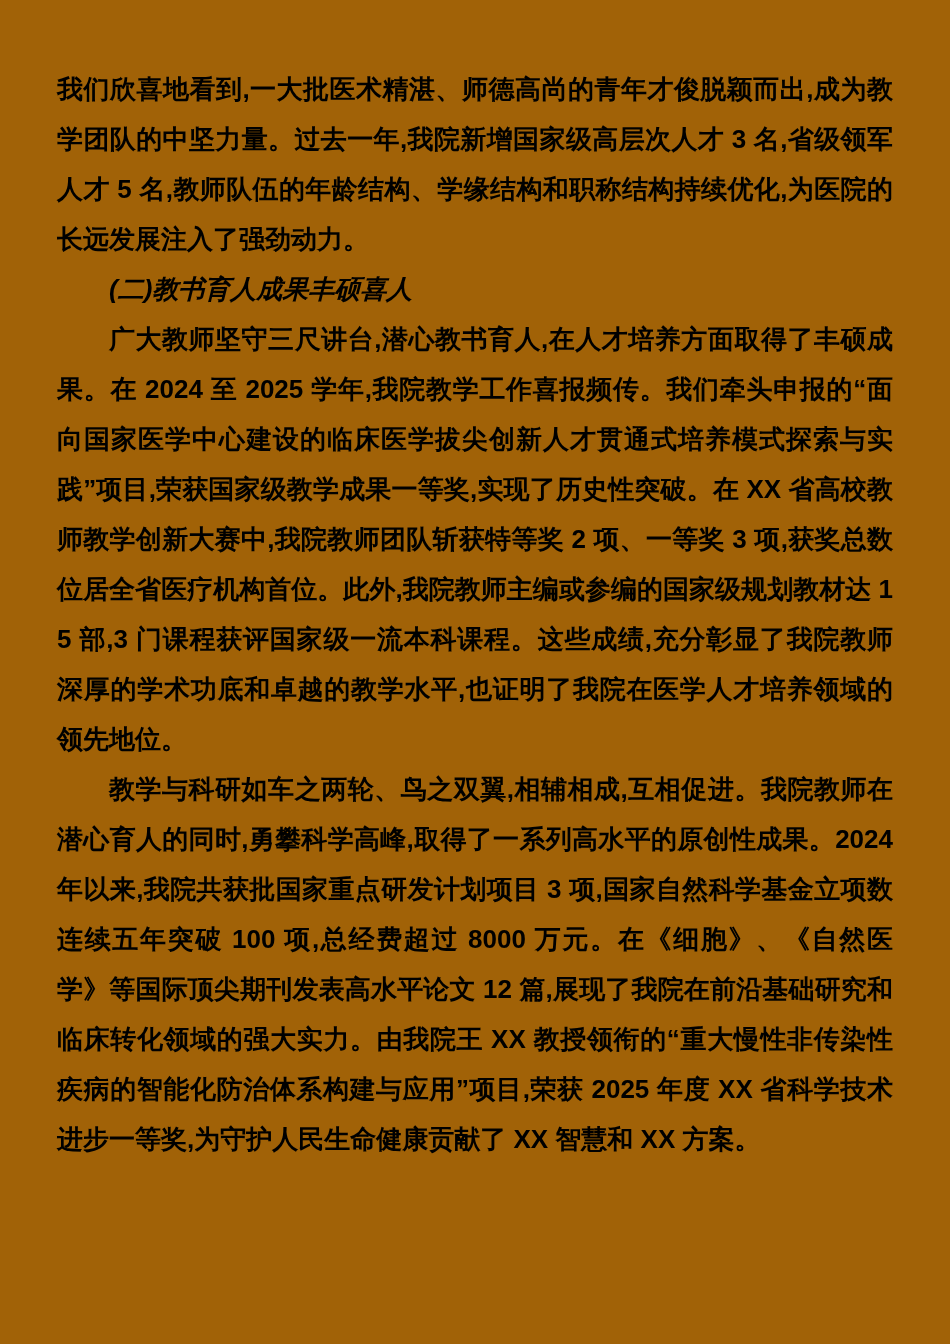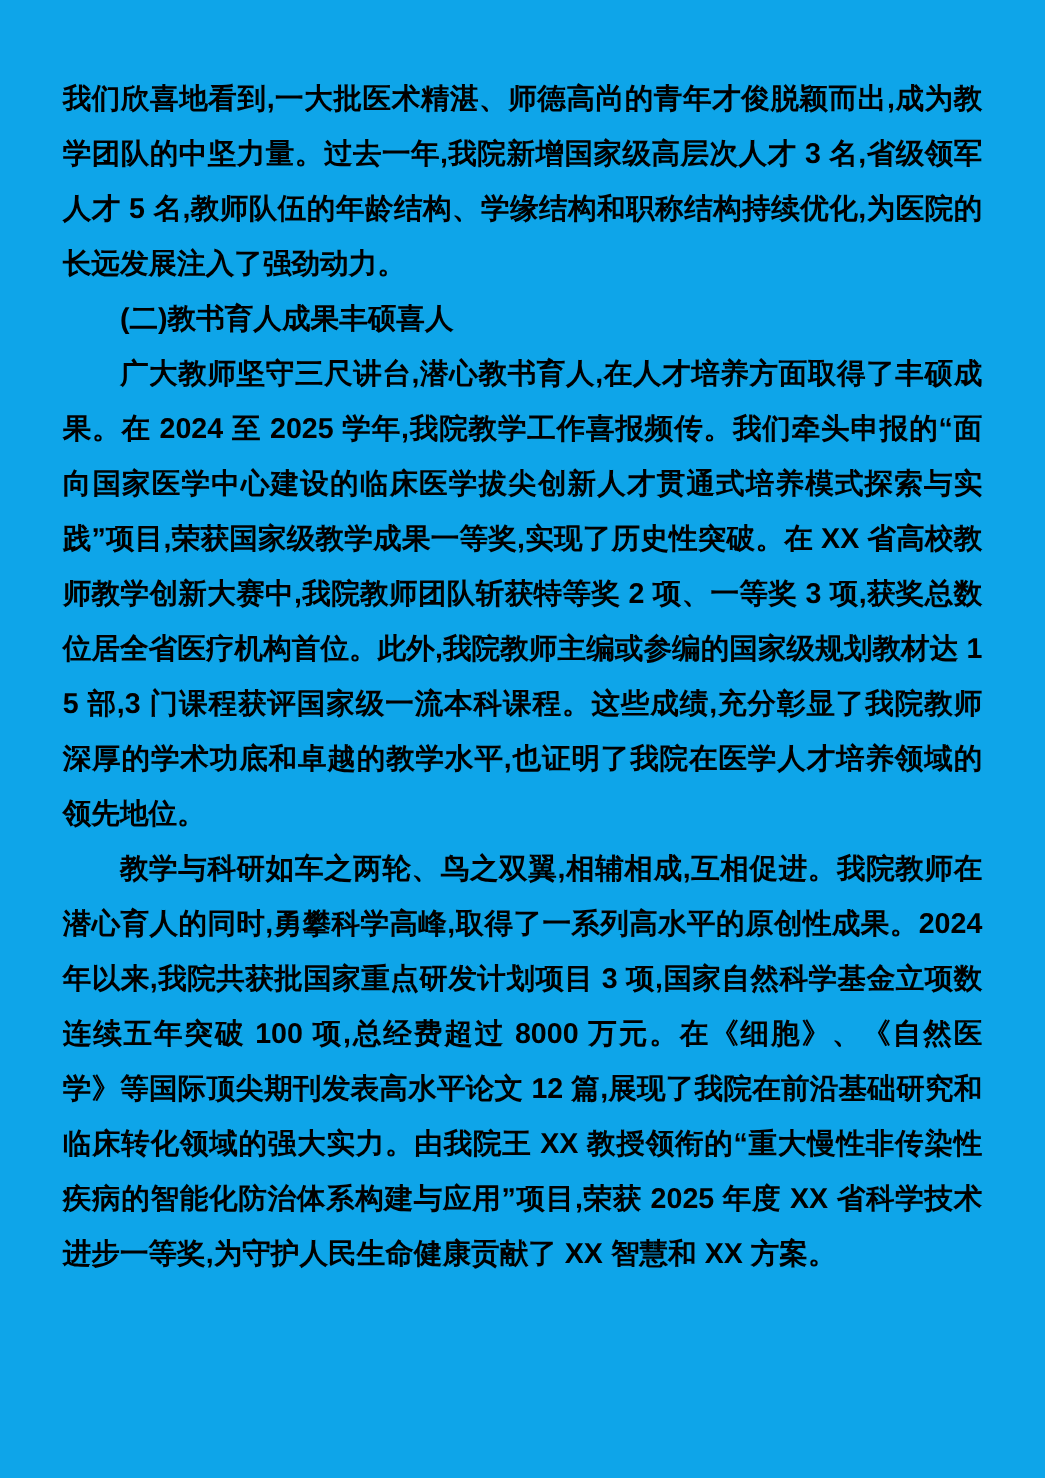--- a/index.html
+++ b/index.html
@@ -4,21 +4,21 @@
 <style>
   html, body {
     margin: 0;
     padding: 0;
     background: #ffffff;
   }
   .page {
     position: relative;
     width: 950px;
     height: 1344px;
-    background: #0ea5e9;
+    background: #a16207;
     overflow: hidden;
     font-family: "Liberation Sans", sans-serif;
   }
   .text-column {
     position: absolute;
     left: 57px;
     top: 64px;
     width: 836px;
     color: #000000;
     font-size: 26px;
@@ -35,20 +35,21 @@
     padding: 0;
   }
   .para.indent-2em {
     text-indent: 2em;
   }
   .para.indent-none {
     text-indent: 0;
   }
   .para.heading {
     text-align: left;
+    font-style: italic;
   }
 </style>
 </head>
 <body>
 
 <main class="page">
   <div class="text-column" id="text-column">
 
   <p class="para indent-none">我们欣喜地看到,一大批医术精湛、师德高尚的青年才俊脱颖而出,成为教学团队的中坚力量。过去一年,我院新增国家级高层次人才 3 名,省级领军人才 5 名,教师队伍的年龄结构、学缘结构和职称结构持续优化,为医院的长远发展注入了强劲动力。</p>
       <p class="para indent-2em heading">(二)教书育人成果丰硕喜人</p>

